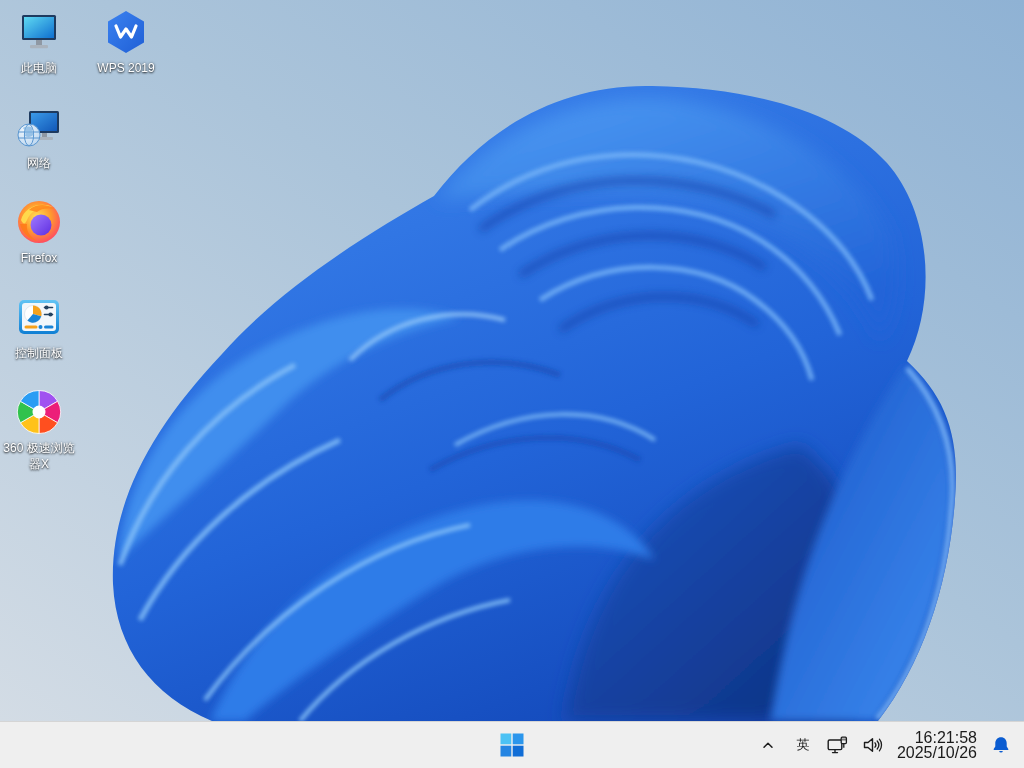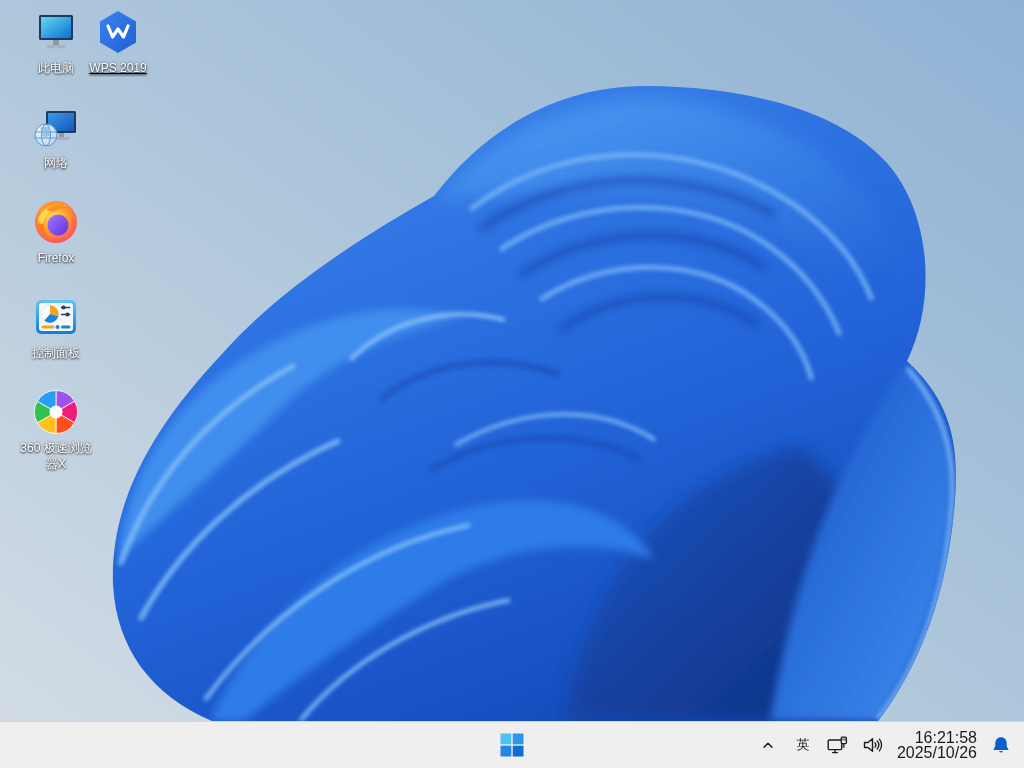--- a/index.html
+++ b/index.html
@@ -2,22 +2,22 @@
 <html><head>
 <meta charset="utf-8">
 <style>
   html,body{margin:0;padding:0;background:#444;}
   .screen{position:relative;width:1024px;height:768px;overflow:hidden;
           font-family:"Liberation Sans",sans-serif;-webkit-font-smoothing:antialiased;}
   
   .wallpaper{position:absolute;left:0;top:0;width:1024px;height:721px;display:block;}
   
   .icon-col{position:absolute;top:8px;display:flex;flex-direction:column;align-items:center;}
-  .col1{left:18px;width:76px;}
-  .col2{left:80px;width:76px;text-decoration:underline;}
+  .col1{left:1px;width:76px;}
+  .col2{left:88px;width:76px;}
   .desk-cell{display:flex;flex-direction:column;align-items:center;margin-bottom:27px;cursor:default;}
   .desk-cell.tall{}
   .desk-ico{width:48px;height:48px;display:block;}
   .desk-label{margin-top:4px;font-size:12px;line-height:16px;color:#ffffff;text-align:center;
               max-width:74px;
               text-shadow:0 1px 2px rgba(0,0,0,.8),0 0 3px rgba(0,0,0,.45);}
   
   .taskbar{position:absolute;left:0;bottom:0;width:1024px;height:47px;background:#efefef;
            border-top:1px solid #d5d5d5;box-sizing:border-box;}
   .start-btn{position:absolute;left:50%;top:50%;transform:translate(-50%,-50%);

